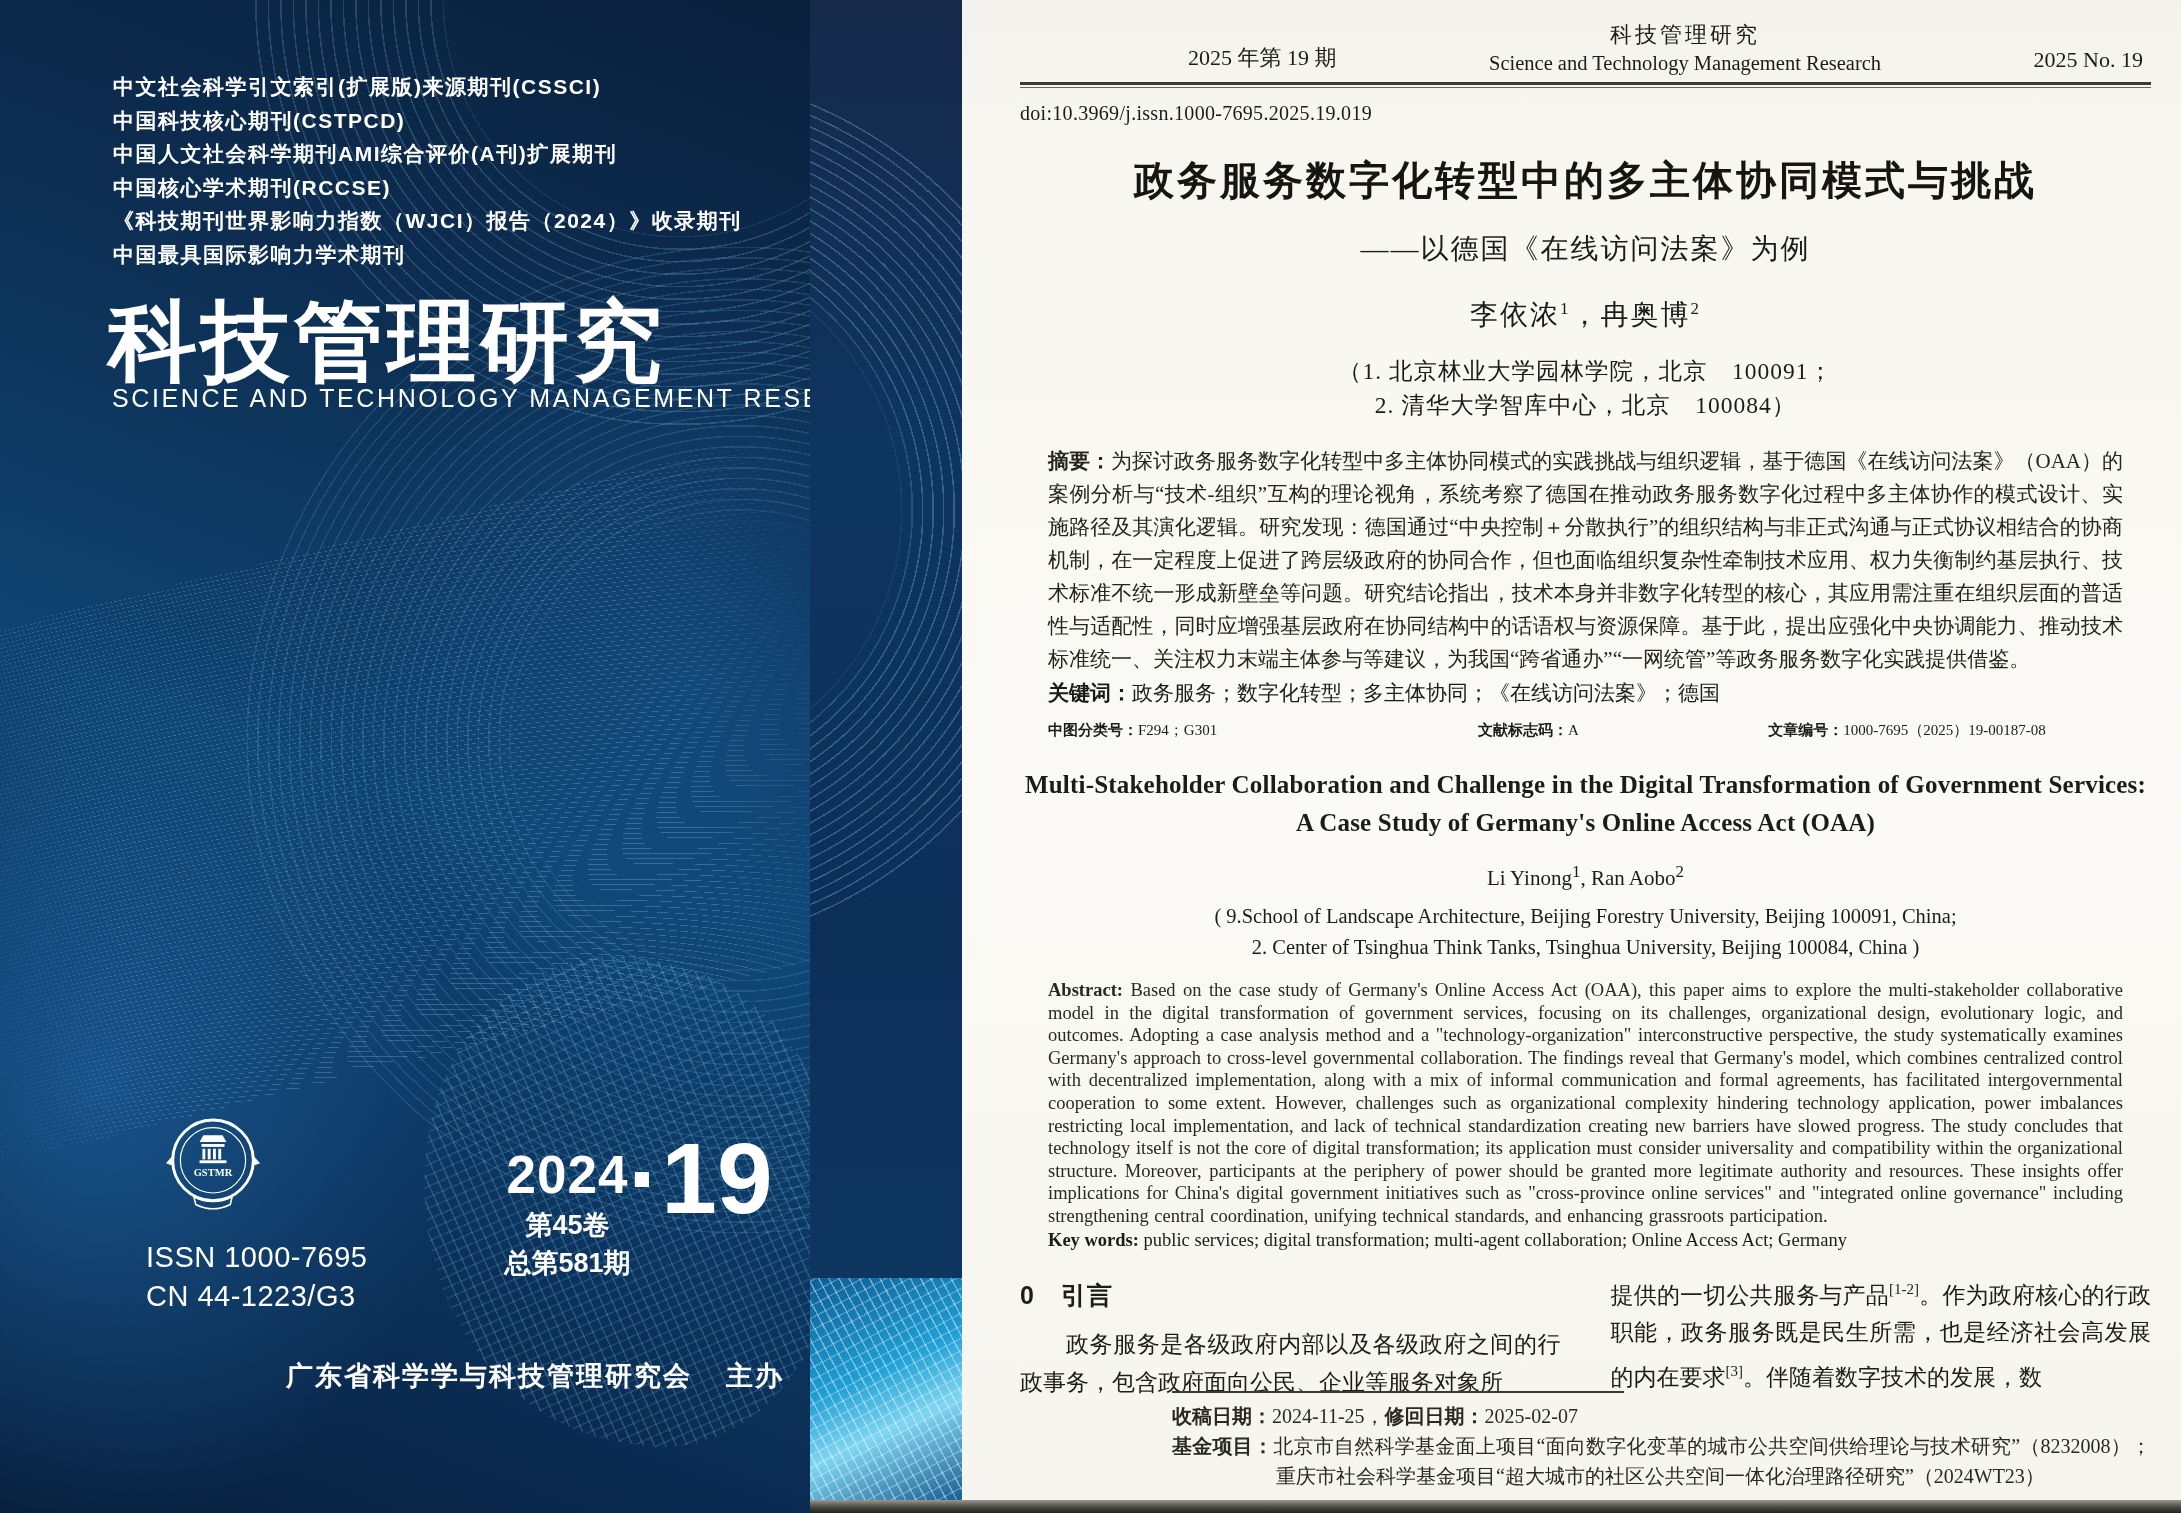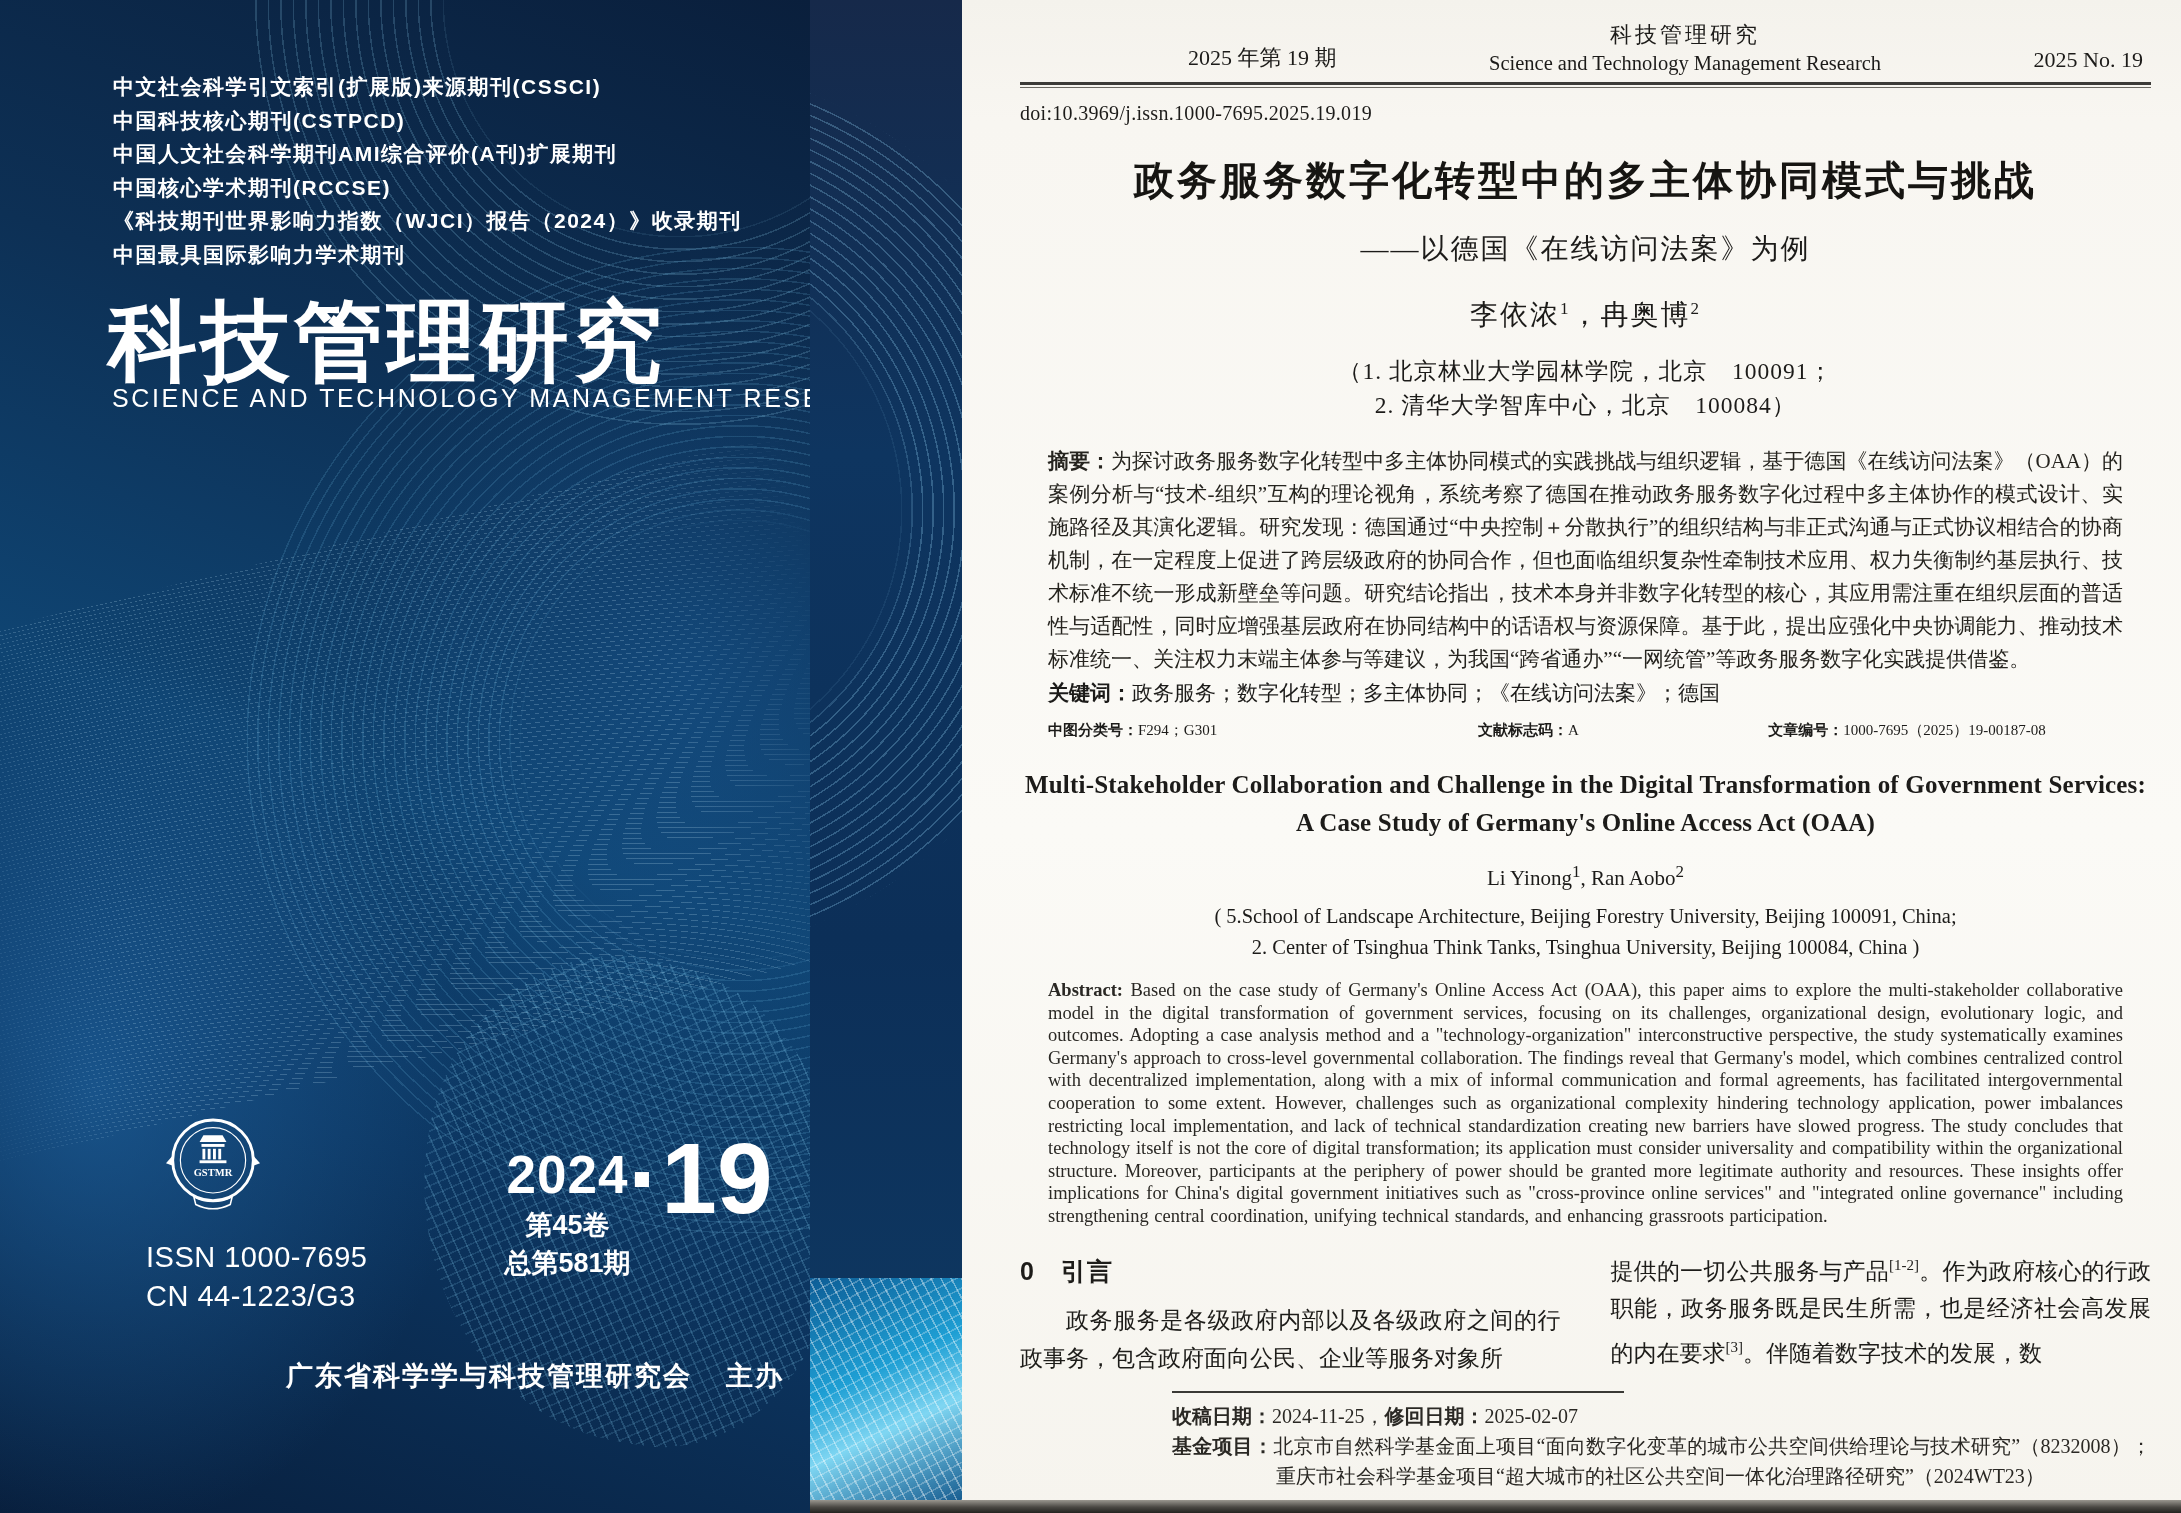--- a/index.html
+++ b/index.html
@@ -226,26 +226,29 @@
       <div class="en-title">
         <div>Multi-Stakeholder Collaboration and Challenge in the Digital Transformation of Government Services:</div>
         <div>A Case Study of Germany's Online Access Act (OAA)</div>
       </div>
 
       <div class="en-authors">
         <span>Li Yinong</span><sup>1</sup><span>, </span><span>Ran Aobo</span><sup>2</sup>
       </div>
 
       <div class="en-affil">
-        <div>( 5.School of Landscape Architecture, Beijing Forestry University, Beijing 100091, China;</div>
+        <div>( 9.School of Landscape Architecture, Beijing Forestry University, Beijing 100091, China;</div>
         <div>2. Center of Tsinghua Think Tanks, Tsinghua University, Beijing 100084, China )</div>
       </div>
 
       <div class="en-abs">
         <span class="lbl">Abstract:</span> <span>Based on the case study of Germany's Online Access Act (OAA), this paper aims to explore the multi-stakeholder collaborative model in the digital transformation of government services, focusing on its challenges, organizational design, evolutionary logic, and outcomes. Adopting a case analysis method and a "technology-organization" interconstructive perspective, the study systematically examines Germany's approach to cross-level governmental collaboration. The findings reveal that Germany's model, which combines centralized control with decentralized implementation, along with a mix of informal communication and formal agreements, has facilitated intergovernmental cooperation to some extent. However, challenges such as organizational complexity hindering technology application, power imbalances restricting local implementation, and lack of technical standardization creating new barriers have slowed progress. The study concludes that technology itself is not the core of digital transformation; its application must consider universality and compatibility within the organizational structure. Moreover, participants at the periphery of power should be granted more legitimate authority and resources. These insights offer implications for China's digital government initiatives such as "cross-province online services" and "integrated online governance" including strengthening central coordination, unifying technical standards, and enhancing grassroots participation.</span>
+      </div>
+      <div class="en-kw">
+        <span class="lbl">Key words:</span> <span>public services; digital transformation; multi-agent collaboration; Online Access Act; Germany</span>
       </div>
 
       <div class="intro-cols">
         <div class="intro-col">
           <div class="sec-heading">
             <span class="sec-no">0</span><span>引言</span>
           </div>
           <p class="indent">政务服务是各级政府内部以及各级政府之间的行政事务，包含政府面向公民、企业等服务对象所</p>
         </div>
         <div class="intro-col">

